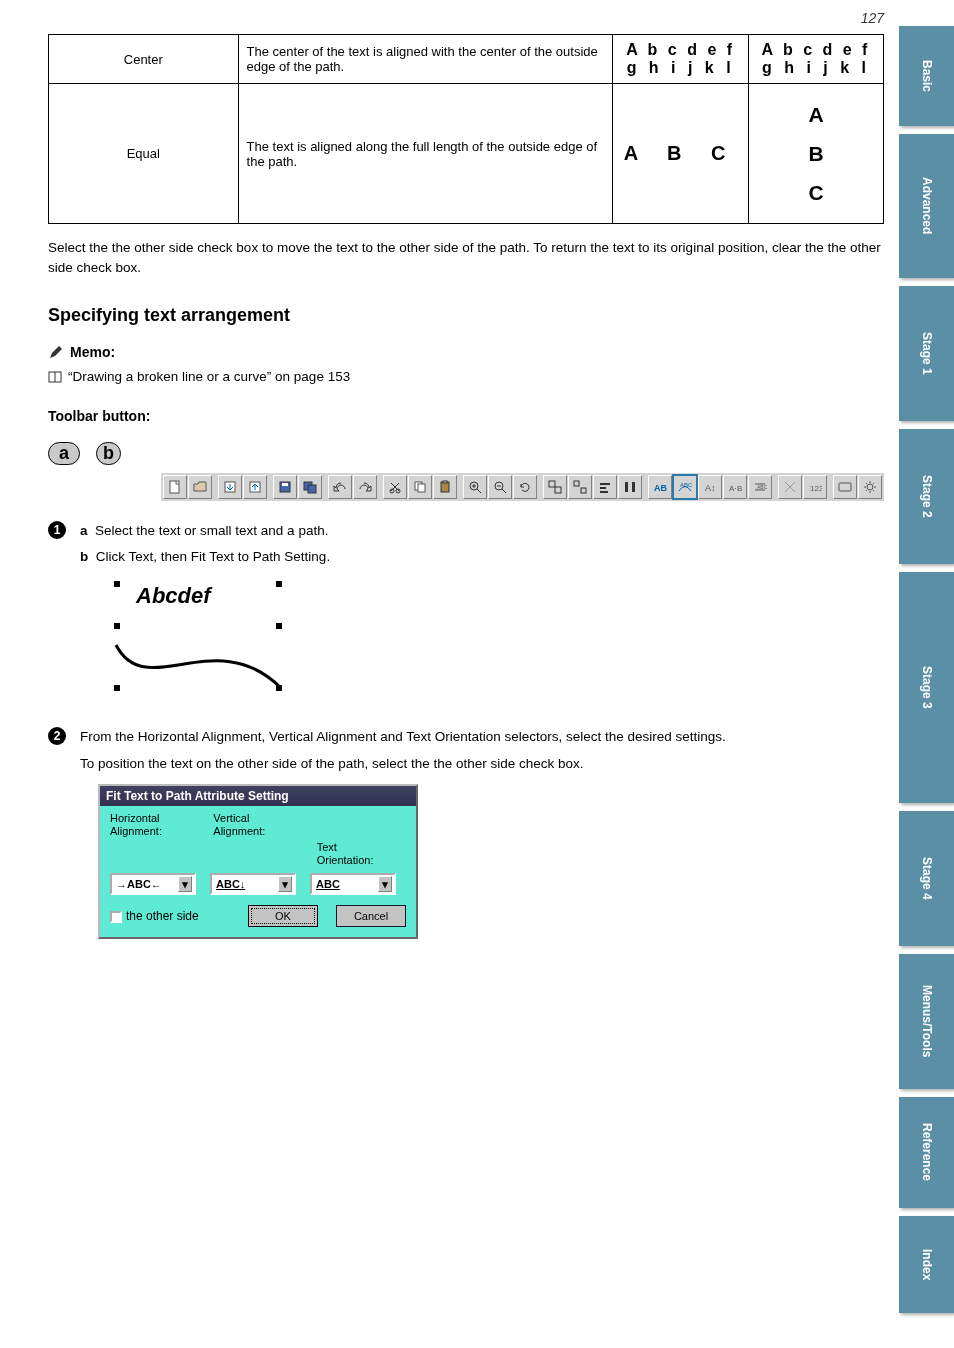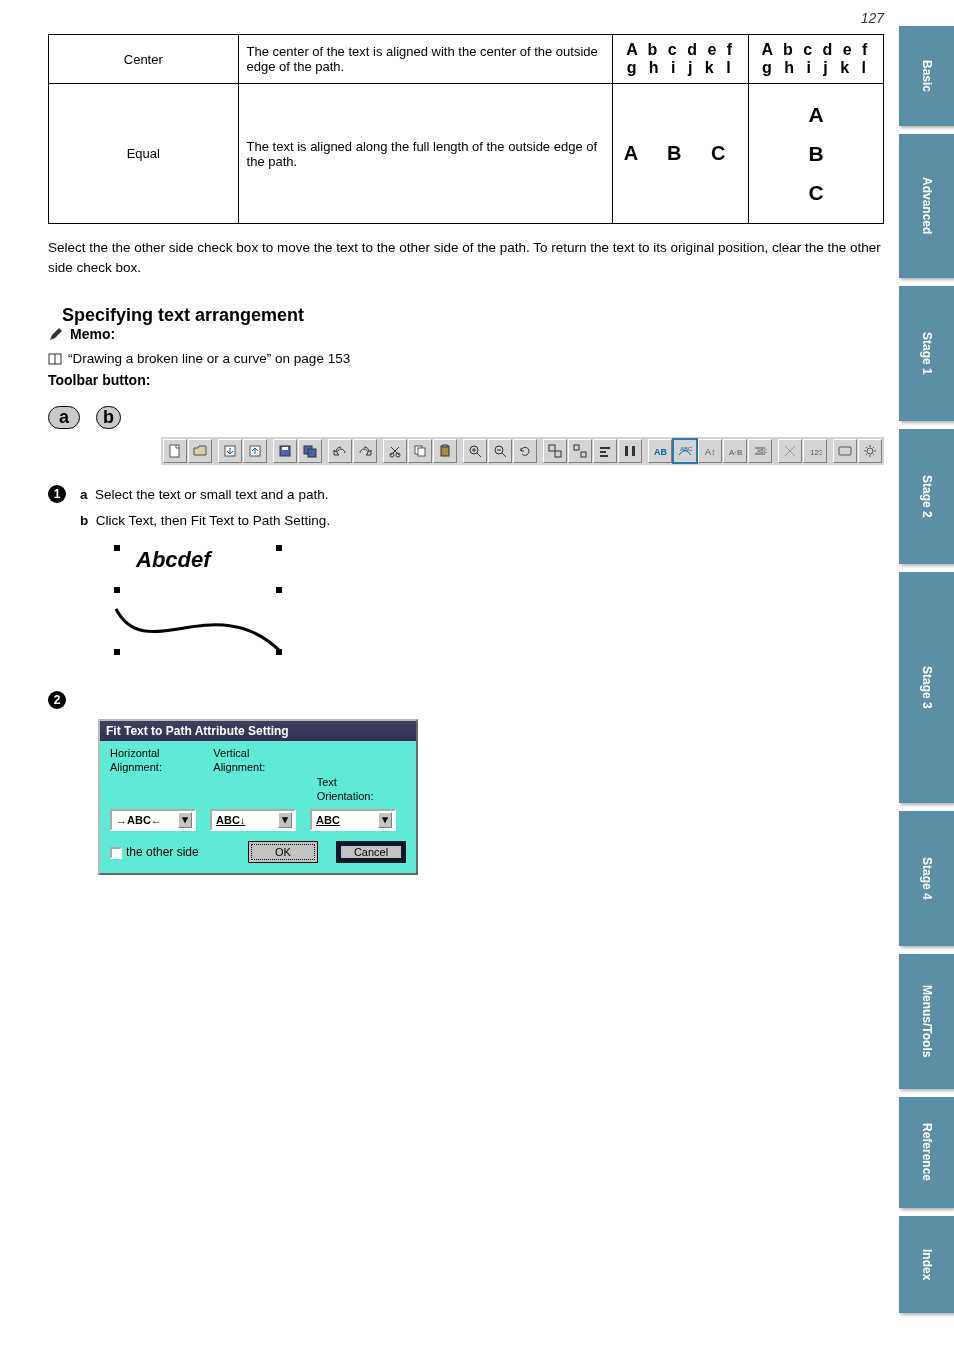--- a/index.html
+++ b/index.html
@@ -62,25 +62,25 @@
   .sample {
     font-family: Arial, Helvetica, sans-serif;
     font-weight: bold;
   }
 
   .para { font-size: 13.5px; line-height: 1.5; margin: 14px 0 0 0; }
   .section-title {
     font-size: 18px;
     font-weight: bold;
     margin-top: 26px;
-    margin-left: 14px;
   }
   .subhead {
     font-size: 14px;
     font-weight: bold;
+    margin-top: 18px;
   }
 
   .toolbar-row {
     display:flex;
     align-items:center;
     gap: 16px;
     margin-top: 18px;
   }
   .pill {
     display:inline-flex;
@@ -178,21 +178,21 @@
   .dropbtn {
     width:14px; height:16px;
     border:1px solid #808080;
     border-top-color:#fff; border-left-color:#fff;
     background:#c3c3c3;
     display:flex;align-items:center;justify-content:center;
   }
   .dlg-bottom { display:flex; gap:18px; align-items:center; justify-content:flex-start; margin-top:4px; }
   .dlg-btn {
     width:70px; height:22px;
-    border:5px solid #0f172a;
+    border:1px solid #0f172a;
     background:#c3c3c3;
     font-size:11px;
     text-align:center;
     display:flex;align-items:center;justify-content:center;
   }
   .dlg-btn.ok { border:1px solid #000; outline:1px dotted #000; outline-offset:-4px; }
   .chk {
     width:12px;height:12px;border:2px inset #fff;background:#fff;display:inline-block;margin-right:4px;vertical-align:middle;
   }
 </style>
@@ -475,20 +475,24 @@
       <rect x="180" y="50" width="6" height="6" fill="#000"></rect>
       <text x="40" y="30" font-size="22" font-weight="bold" font-style="italic" fill="#000">Abcdef</text>
       <rect x="18" y="112" width="6" height="6" fill="#000"></rect>
       <rect x="180" y="112" width="6" height="6" fill="#000"></rect>
       <path d="M20 72 C 50 130, 120 50, 185 115" stroke="#000" stroke-width="3" fill="none"></path>
     </svg>
   </div>
 
   <div class="step-row">
     <span class="bullet-num">2</span>
+    <div>
+      <div>From the Horizontal Alignment, Vertical Alignment and Text Orientation selectors, select the desired settings.</div>
+      <div style="margin-top:6px;">To position the text on the other side of the path, select the the other side check box.</div>
+    </div>
   </div>
 
   <div class="dlg">
     <div class="dlg-title">Fit Text to Path Attribute Setting</div>
     <div class="dlg-body">
       <div class="dlg-cols">
         <div class="dlg-col" style="white-space:pre-line;">Horizontal
 Alignment:</div>
         <div class="dlg-col" style="white-space:pre-line;">Vertical
 Alignment:</div>

